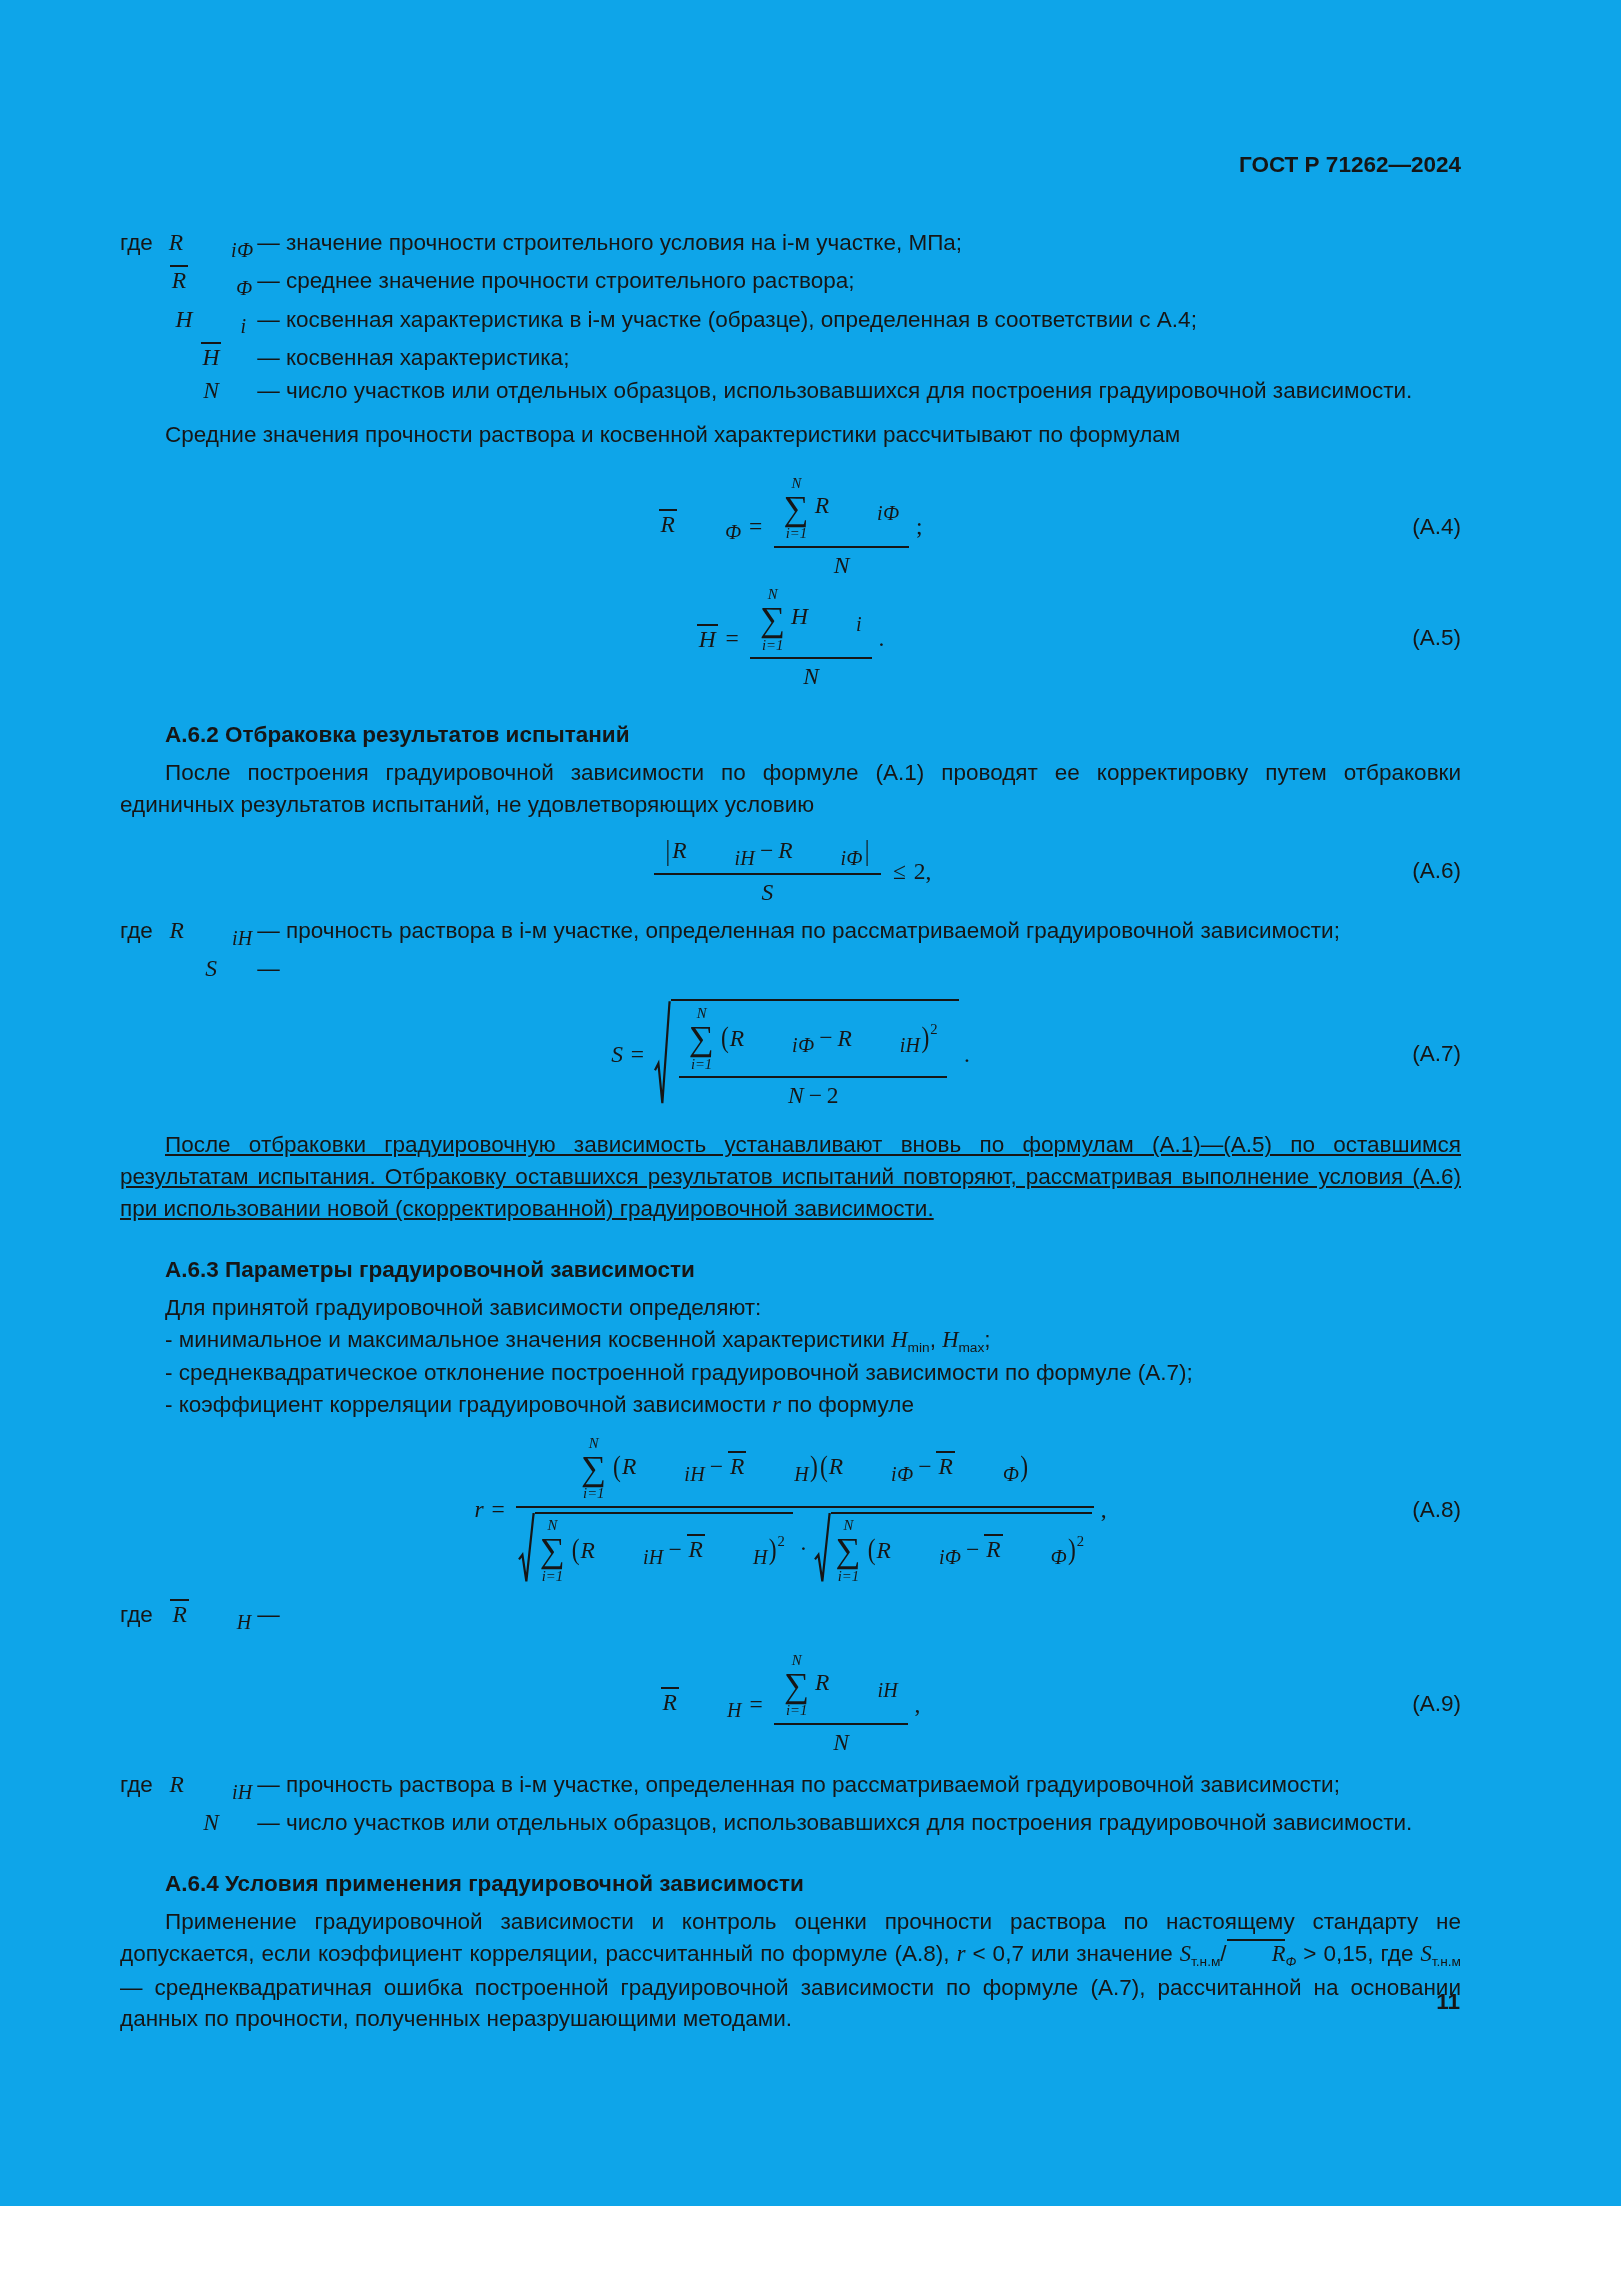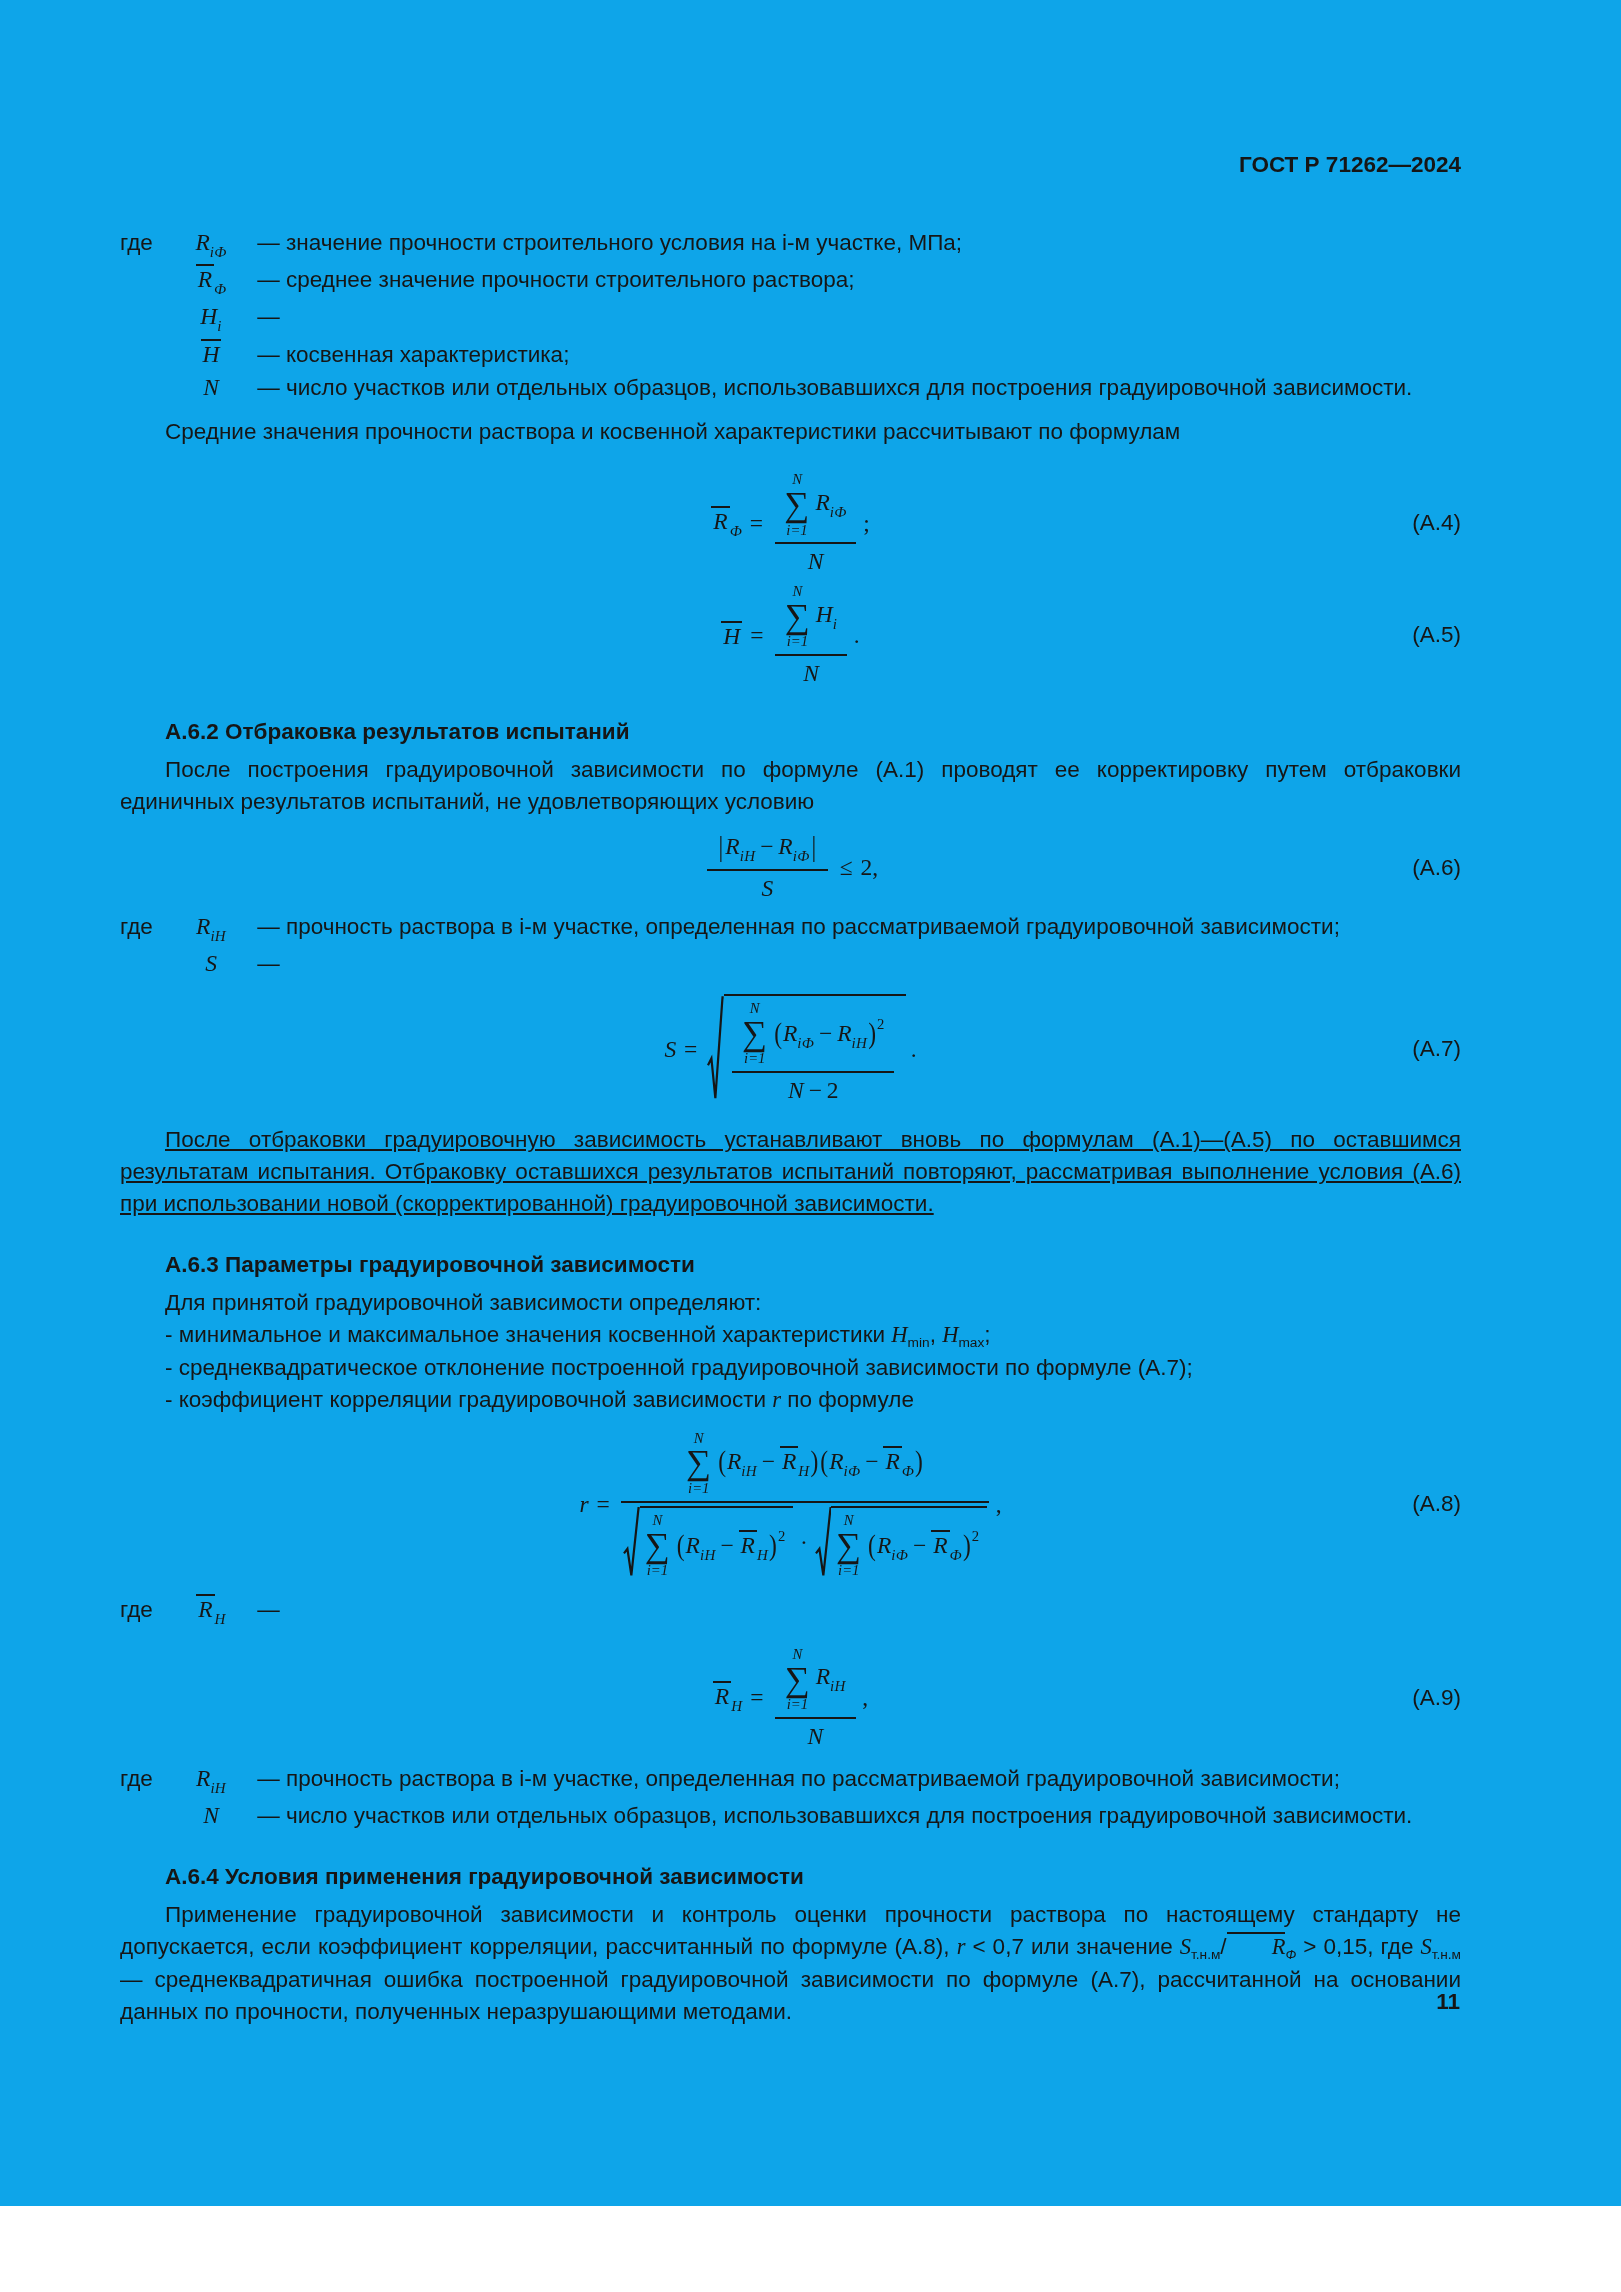--- a/index.html
+++ b/index.html
@@ -35,21 +35,21 @@
   .fm-a4 { margin: 23.5px 0 3.9px; } .fm-a5 { margin: 7.8px 0 11.8px; }
   .fm-a6 { margin: 15.7px 0 7.8px; } .fm-a7 { margin: 13.7px 0 17.6px; }
   .fm-a8 { margin: 13.7px 0 13.7px; } .fm-a9 { margin: 15.7px 0 11.8px; }
   .mrow { display: inline-flex; align-items: center; font-family: "Liberation Serif", "DejaVu Serif", serif; font-size: 23.5px; line-height: 1.15; }
   .mi { font-style: italic; }
   .up { font-style: normal; }
   .mo { font-style: normal; padding: 0 7.8px; }
   .mop { font-style: normal; padding: 0 4.9px; }
   .mpunct { font-style: normal; padding-left: 2.9px; }
   .vg { display: inline; white-space: nowrap; }
-  .msub { font-size: 15px; font-style: italic; vertical-align: -6.9px; letter-spacing: 0.3px; }
+  .msub { font-size: 20px; font-style: italic; vertical-align: -6.9px; letter-spacing: 0.3px; margin-left: 48px; }
   .ovl { display: inline-block; border-top: 2px solid #161616; padding: 1px 2px 0 2px; line-height: 1.05; }
   .sum { display: inline-flex; flex-direction: column; align-items: center; line-height: 1; margin-right: 5.9px; }
   .sum .slim { font-size: 14.7px; font-style: italic; line-height: 1.15; }
   .sum .sigma { font-size: 35px; font-style: normal; line-height: 0.95; }
   .frac { display: inline-flex; flex-direction: column; align-items: center; margin: 0 3.9px; }
   .fnum { display: inline-flex; align-items: center; padding: 0 9.8px 3.9px 9.8px; }
   .fbar { align-self: stretch; height: 0; border-top: 2px solid #161616; }
   .fden { display: inline-flex; align-items: center; padding-top: 3.9px; }
   .sqrt { display: inline-flex; align-items: stretch; margin: 0 2px; }
   .radh { position: relative; width: 16.7px; flex: 0 0 16.7px; }
@@ -77,20 +77,21 @@
       <div class="def-row">
         <span class="def-where"></span>
         <span class="def-sym"><span class="vg"><span class="ovl"><span class="mi">R</span></span><span class="msub">Ф</span></span></span>
         <span class="def-dash">—</span>
         <span class="def-text">среднее значение прочности строительного раствора;</span>
       </div>
       <div class="def-row">
         <span class="def-where"></span>
         <span class="def-sym"><span class="vg"><span class="mi">H</span><span class="msub">i</span></span></span>
         <span class="def-dash">—</span>
+        <span class="def-text">косвенная характеристика в i-м участке (образце), определенная в соответствии с А.4;</span>
       </div>
       <div class="def-row">
         <span class="def-where"></span>
         <span class="def-sym"><span class="vg"><span class="ovl"><span class="mi">H</span></span></span></span>
         <span class="def-dash">—</span>
         <span class="def-text">косвенная характеристика;</span>
       </div>
       <div class="def-row">
         <span class="def-where"></span>
         <span class="def-sym"><span class="vg"><span class="mi">N</span></span></span>

